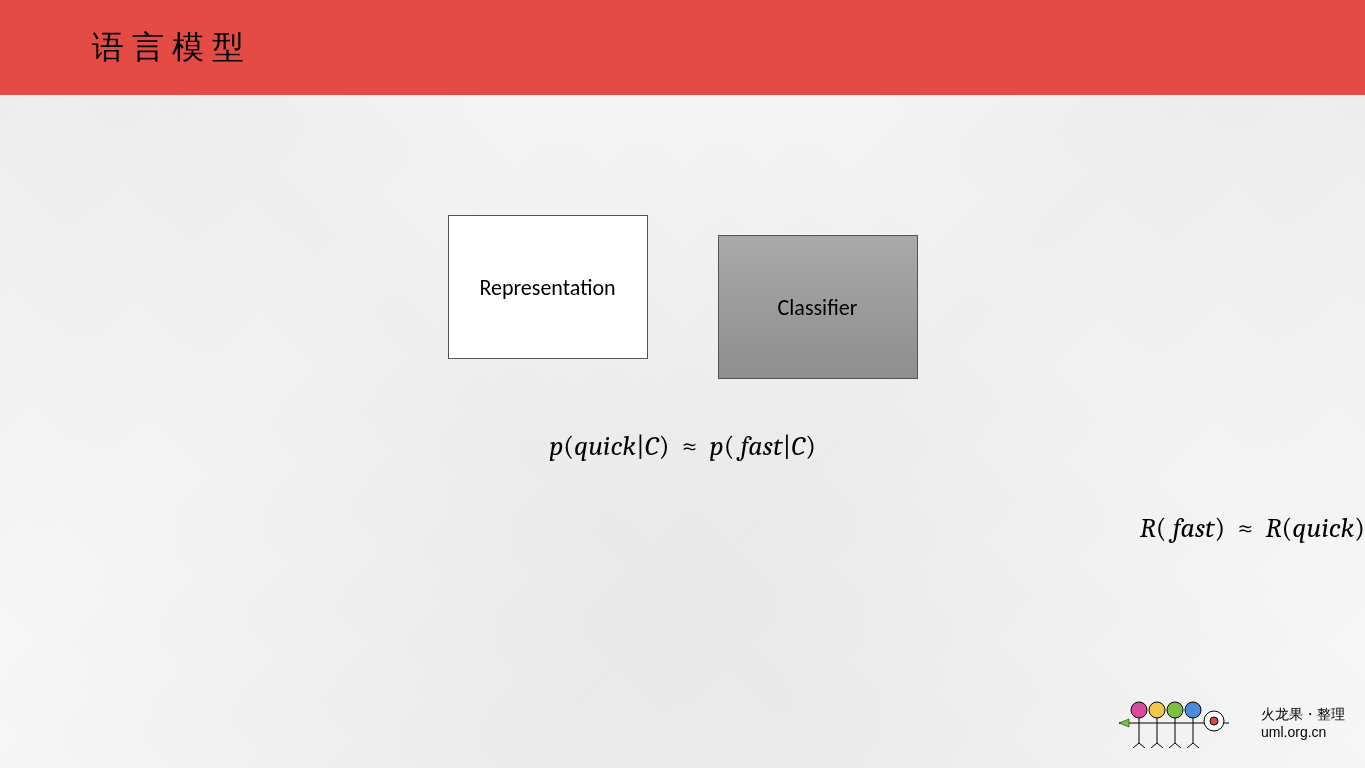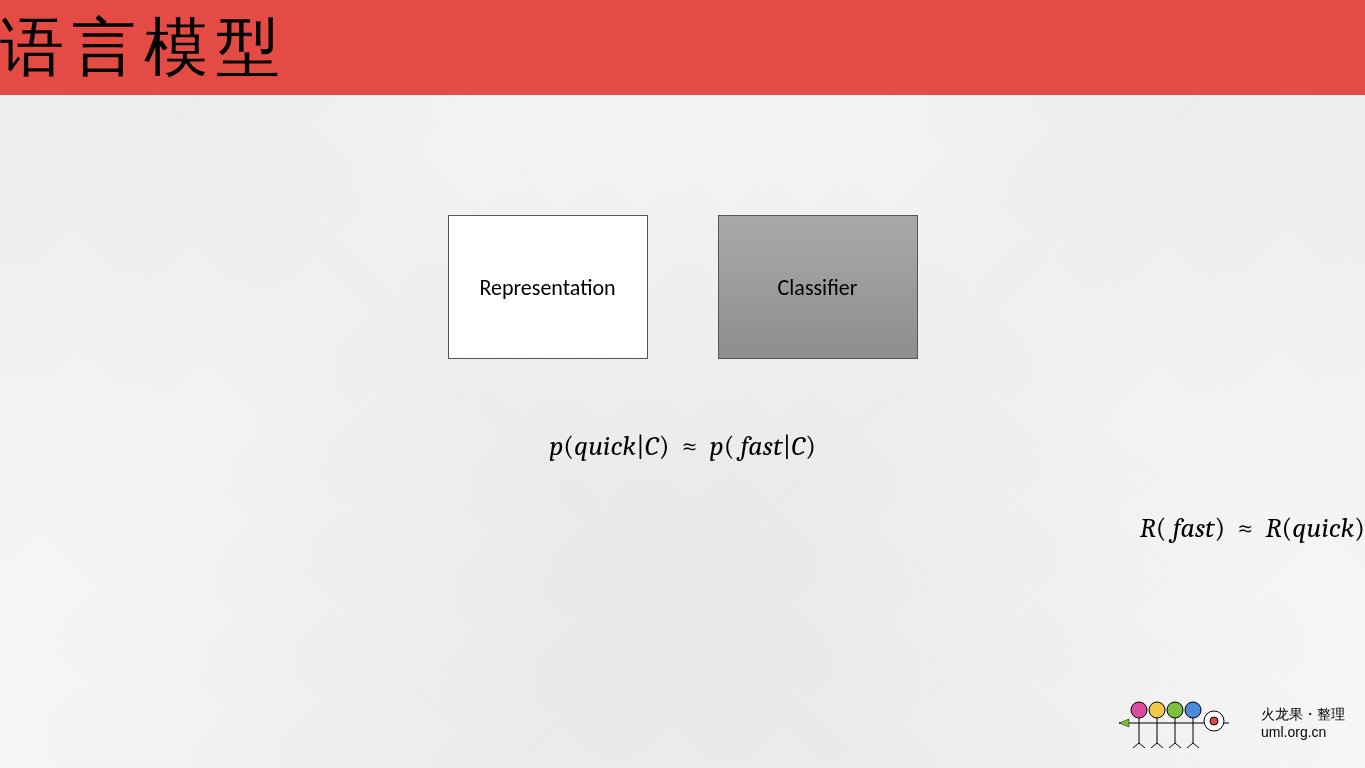--- a/index.html
+++ b/index.html
@@ -10,30 +10,30 @@
     background-image:
       linear-gradient(135deg, rgba(0,0,0,0.02) 0%, rgba(0,0,0,0) 30%, rgba(0,0,0,0.03) 60%, rgba(0,0,0,0) 100%),
       linear-gradient(45deg, rgba(0,0,0,0) 0%, rgba(0,0,0,0.03) 40%, rgba(0,0,0,0) 70%, rgba(0,0,0,0.02) 100%);
   }
   .title-bar {
     width: 100%; height: 95px; background: #e34b44;
     display: flex; align-items: center;
   }
   .title-text {
     font-family: "SimSun", "宋体", serif;
-    font-size: 64px; color: #000; letter-spacing: 8px;
+    font-size: 32px; color: #000; margin-left: 92px; letter-spacing: 8px;
   }
   .boxes { position: absolute; top: 215px; left: 0; width: 100%; display: flex; justify-content: center; gap: 70px; }
   .box {
     width: 200px; height: 144px; border: 1px solid #555;
     display: flex; align-items: center; justify-content: center;
     font-size: 22px; color: #000;
   }
   .box-white { background: #fff; }
-  .box-gray  { background: linear-gradient(to bottom, #a9a9a9, #8e8e8e); }
+  .box-gray  { background: linear-gradient(to bottom, #a9a9a9, #8e8e8e); margin-top: 20px; }
   .formulas { position: absolute; top: 430px; left: 0; width: 100%; text-align: center; }
   .formula {
     font-family: "Cambria", "Georgia", serif;
     font-size: 28px; color: #000; line-height: 1.2;
   }
   .formula .it { font-style: italic; }
   .formula + .formula { margin-top: 48px; text-align: right; }
   .footer-logo {
     position: absolute; right: 20px; bottom: 20px;
     display: flex; align-items: center; gap: 22px;

